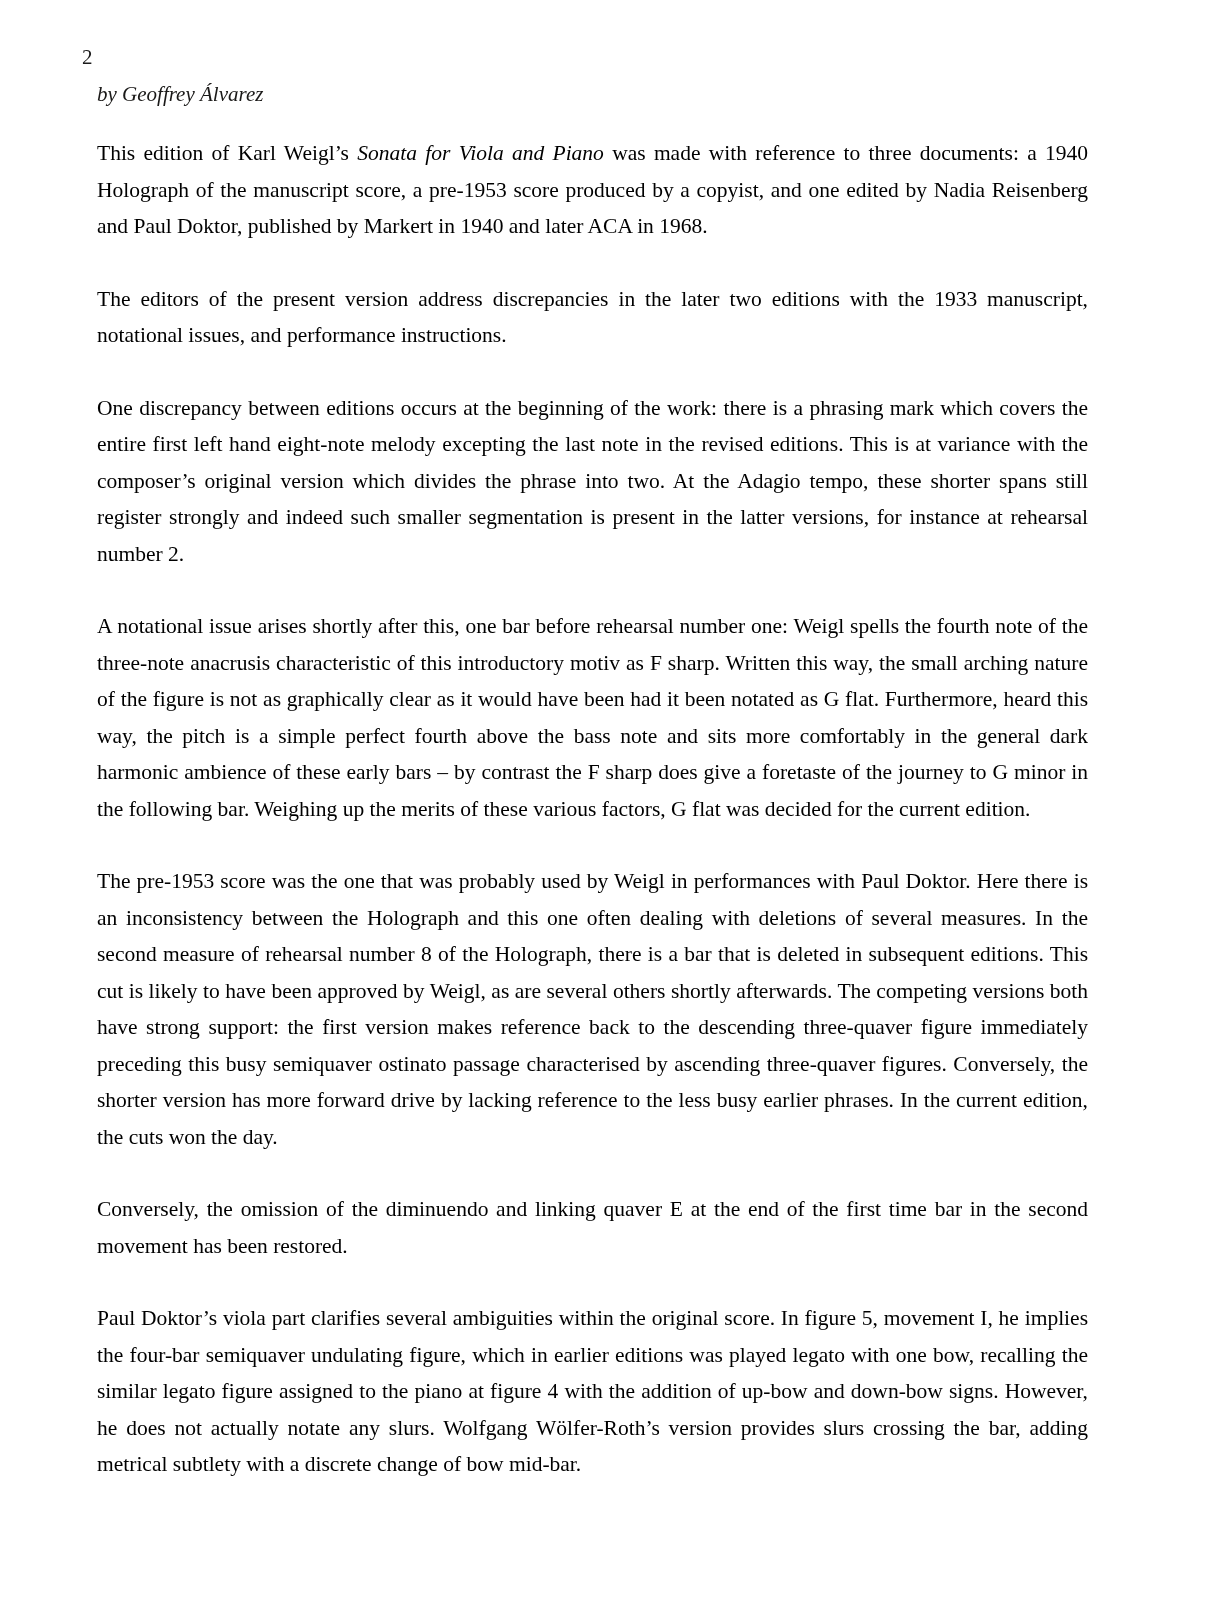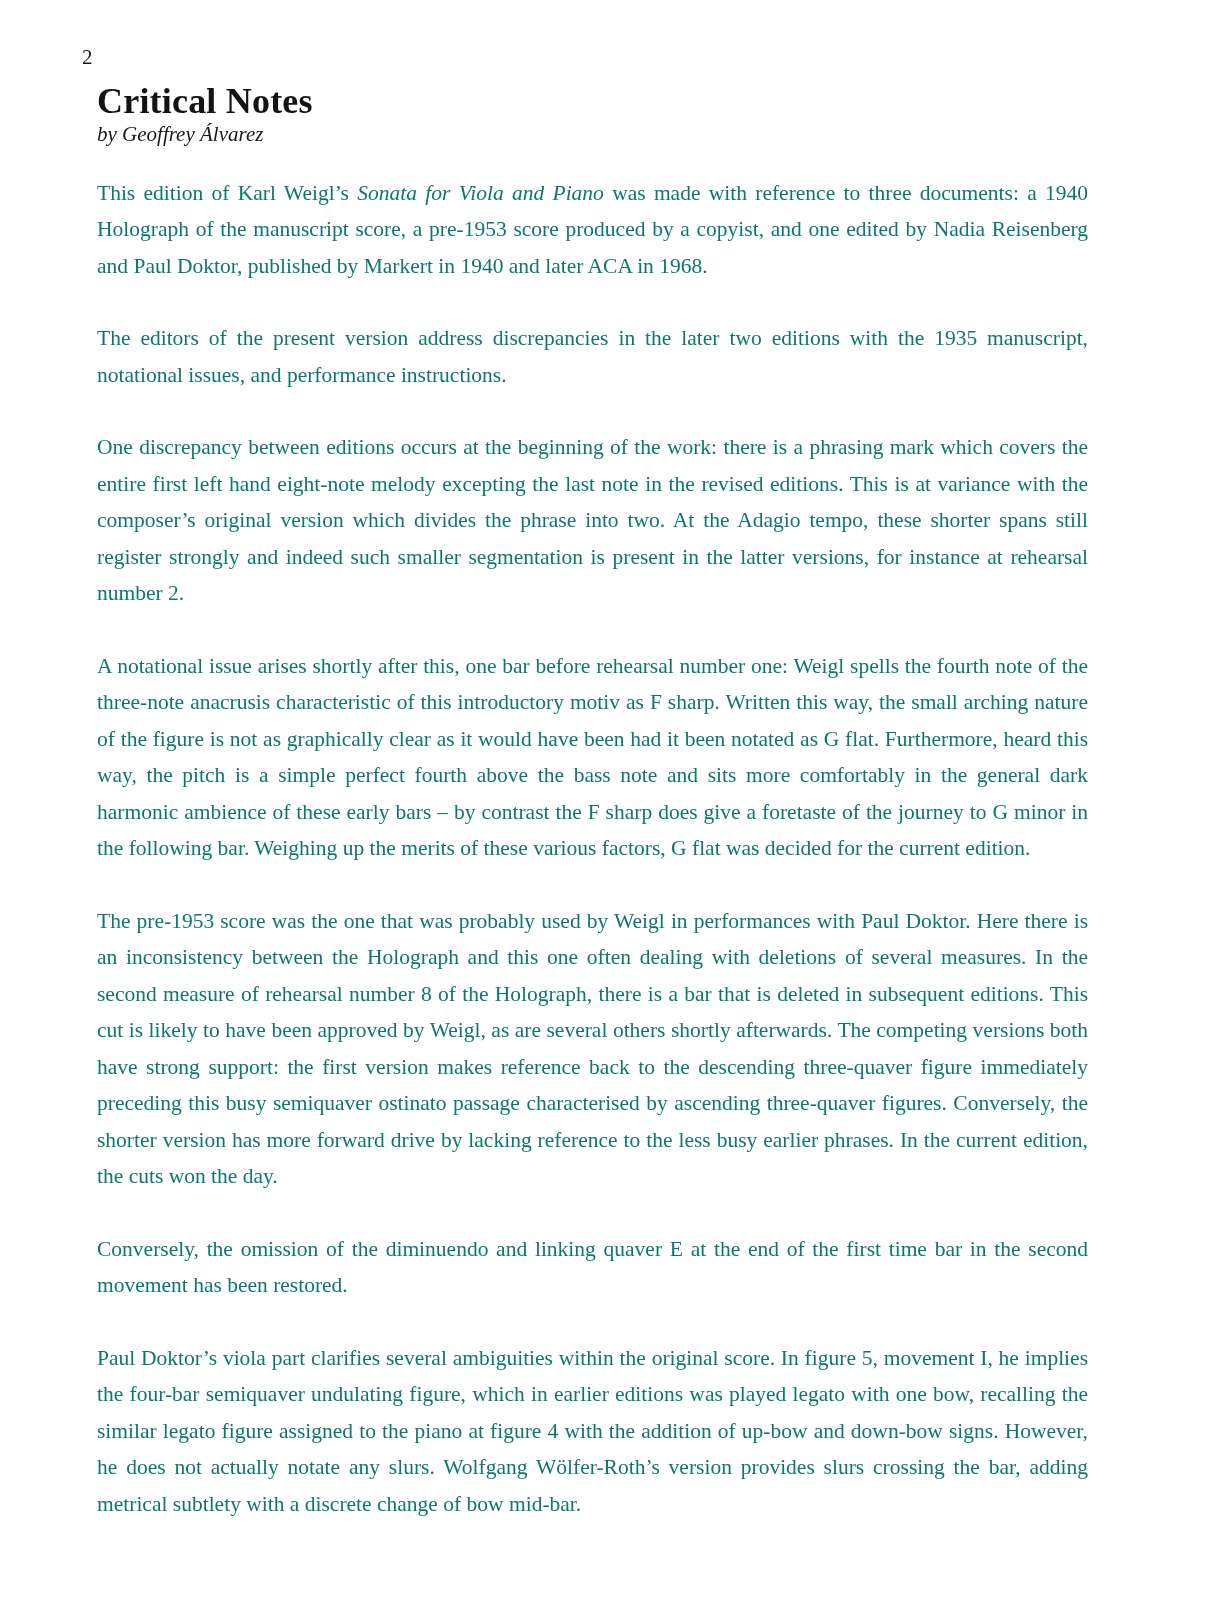--- a/index.html
+++ b/index.html
@@ -40,48 +40,47 @@
     font-size: 21px;
     font-style: italic;
     line-height: 1.2;
     color: #1a1918;
   }
   .body-text p {
     margin: 36px 0 0 0;
     font-size: 21.5px;
     line-height: 36.5px;
     text-align: justify;
-    color: #0f766e;
+    color: #000000;
     font-family: Liberation Serif, serif;
   }
   .body-text p:first-of-type {
     margin-top: 28px;
   }
   .italic {
     font-style: italic;
   }
 </style>
 </head>
 <body>
 
 <div class="page">
 
   <div class="page-number">2</div>
 
   <div class="content">
 
-    <h1 class="title">Critical Notes</h1>
 
     <div class="byline">by Geoffrey Álvarez</div>
 
     <div class="body-text">
 
       <p><span>This edition of Karl Weigl’s </span><span class="italic">Sonata for Viola and Piano</span><span> was made with reference to three documents: a 1940 Holograph of the manuscript score, a pre-1953 score produced by a copyist, and one edited by Nadia Reisenberg and Paul Doktor, published by Markert in 1940 and later ACA in 1968.</span></p>
 
-      <p>The editors of the present version address discrepancies in the later two editions with the 1935 manuscript, notational issues, and performance instructions.</p>
+      <p>The editors of the present version address discrepancies in the later two editions with the 1933 manuscript, notational issues, and performance instructions.</p>
 
       <p>One discrepancy between editions occurs at the beginning of the work: there is a phrasing mark which covers the entire first left hand eight-note melody excepting the last note in the revised editions. This is at variance with the composer’s original version which divides the phrase into two. At the Adagio tempo, these shorter spans still register strongly and indeed such smaller segmentation is present in the latter versions, for instance at rehearsal number 2.</p>
 
       <p>A notational issue arises shortly after this, one bar before rehearsal number one: Weigl spells the fourth note of the three-note anacrusis characteristic of this introductory motiv as F sharp. Written this way, the small arching nature of the figure is not as graphically clear as it would have been had it been notated as G flat. Furthermore, heard this way, the pitch is a simple perfect fourth above the bass note and sits more comfortably in the general dark harmonic ambience of these early bars – by contrast the F sharp does give a foretaste of the journey to G minor in the following bar. Weighing up the merits of these various factors, G flat was decided for the current edition.</p>
 
       <p>The pre-1953 score was the one that was probably used by Weigl in performances with Paul Doktor. Here there is an inconsistency between the Holograph and this one often dealing with deletions of several measures. In the second measure of rehearsal number 8 of the Holograph, there is a bar that is deleted in subsequent editions. This cut is likely to have been approved by Weigl, as are several others shortly afterwards. The competing versions both have strong support: the first version makes reference back to the descending three-quaver figure immediately preceding this busy semiquaver ostinato passage characterised by ascending three-quaver figures. Conversely, the shorter version has more forward drive by lacking reference to the less busy earlier phrases. In the current edition, the cuts won the day.</p>
 
       <p>Conversely, the omission of the diminuendo and linking quaver E at the end of the first time bar in the second movement has been restored.</p>
 
       <p>Paul Doktor’s viola part clarifies several ambiguities within the original score. In figure 5, movement I, he implies the four-bar semiquaver undulating figure, which in earlier editions was played legato with one bow, recalling the similar legato figure assigned to the piano at figure 4 with the addition of up-bow and down-bow signs. However, he does not actually notate any slurs. Wolfgang Wölfer-Roth’s version provides slurs crossing the bar, adding metrical subtlety with a discrete change of bow mid-bar.</p>

